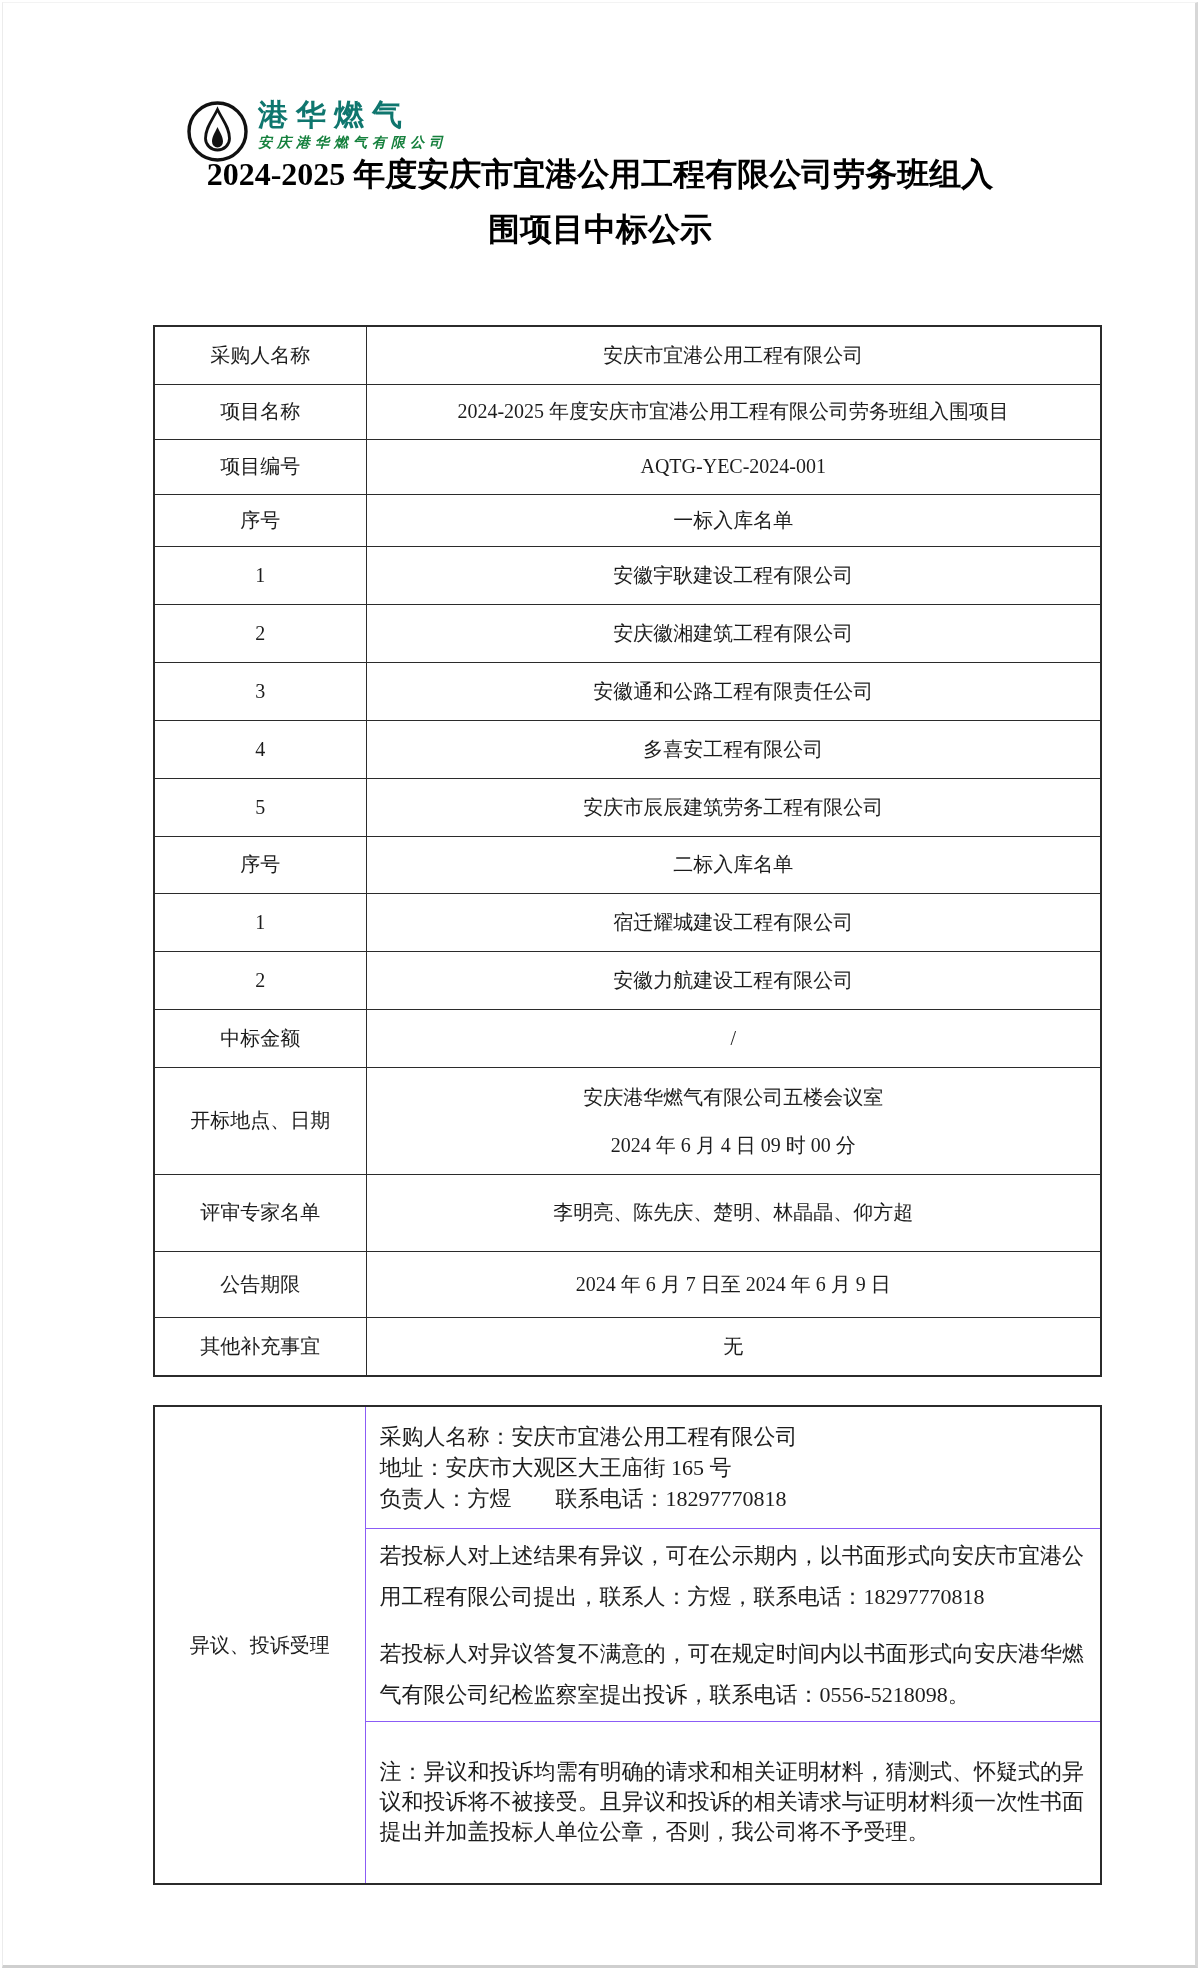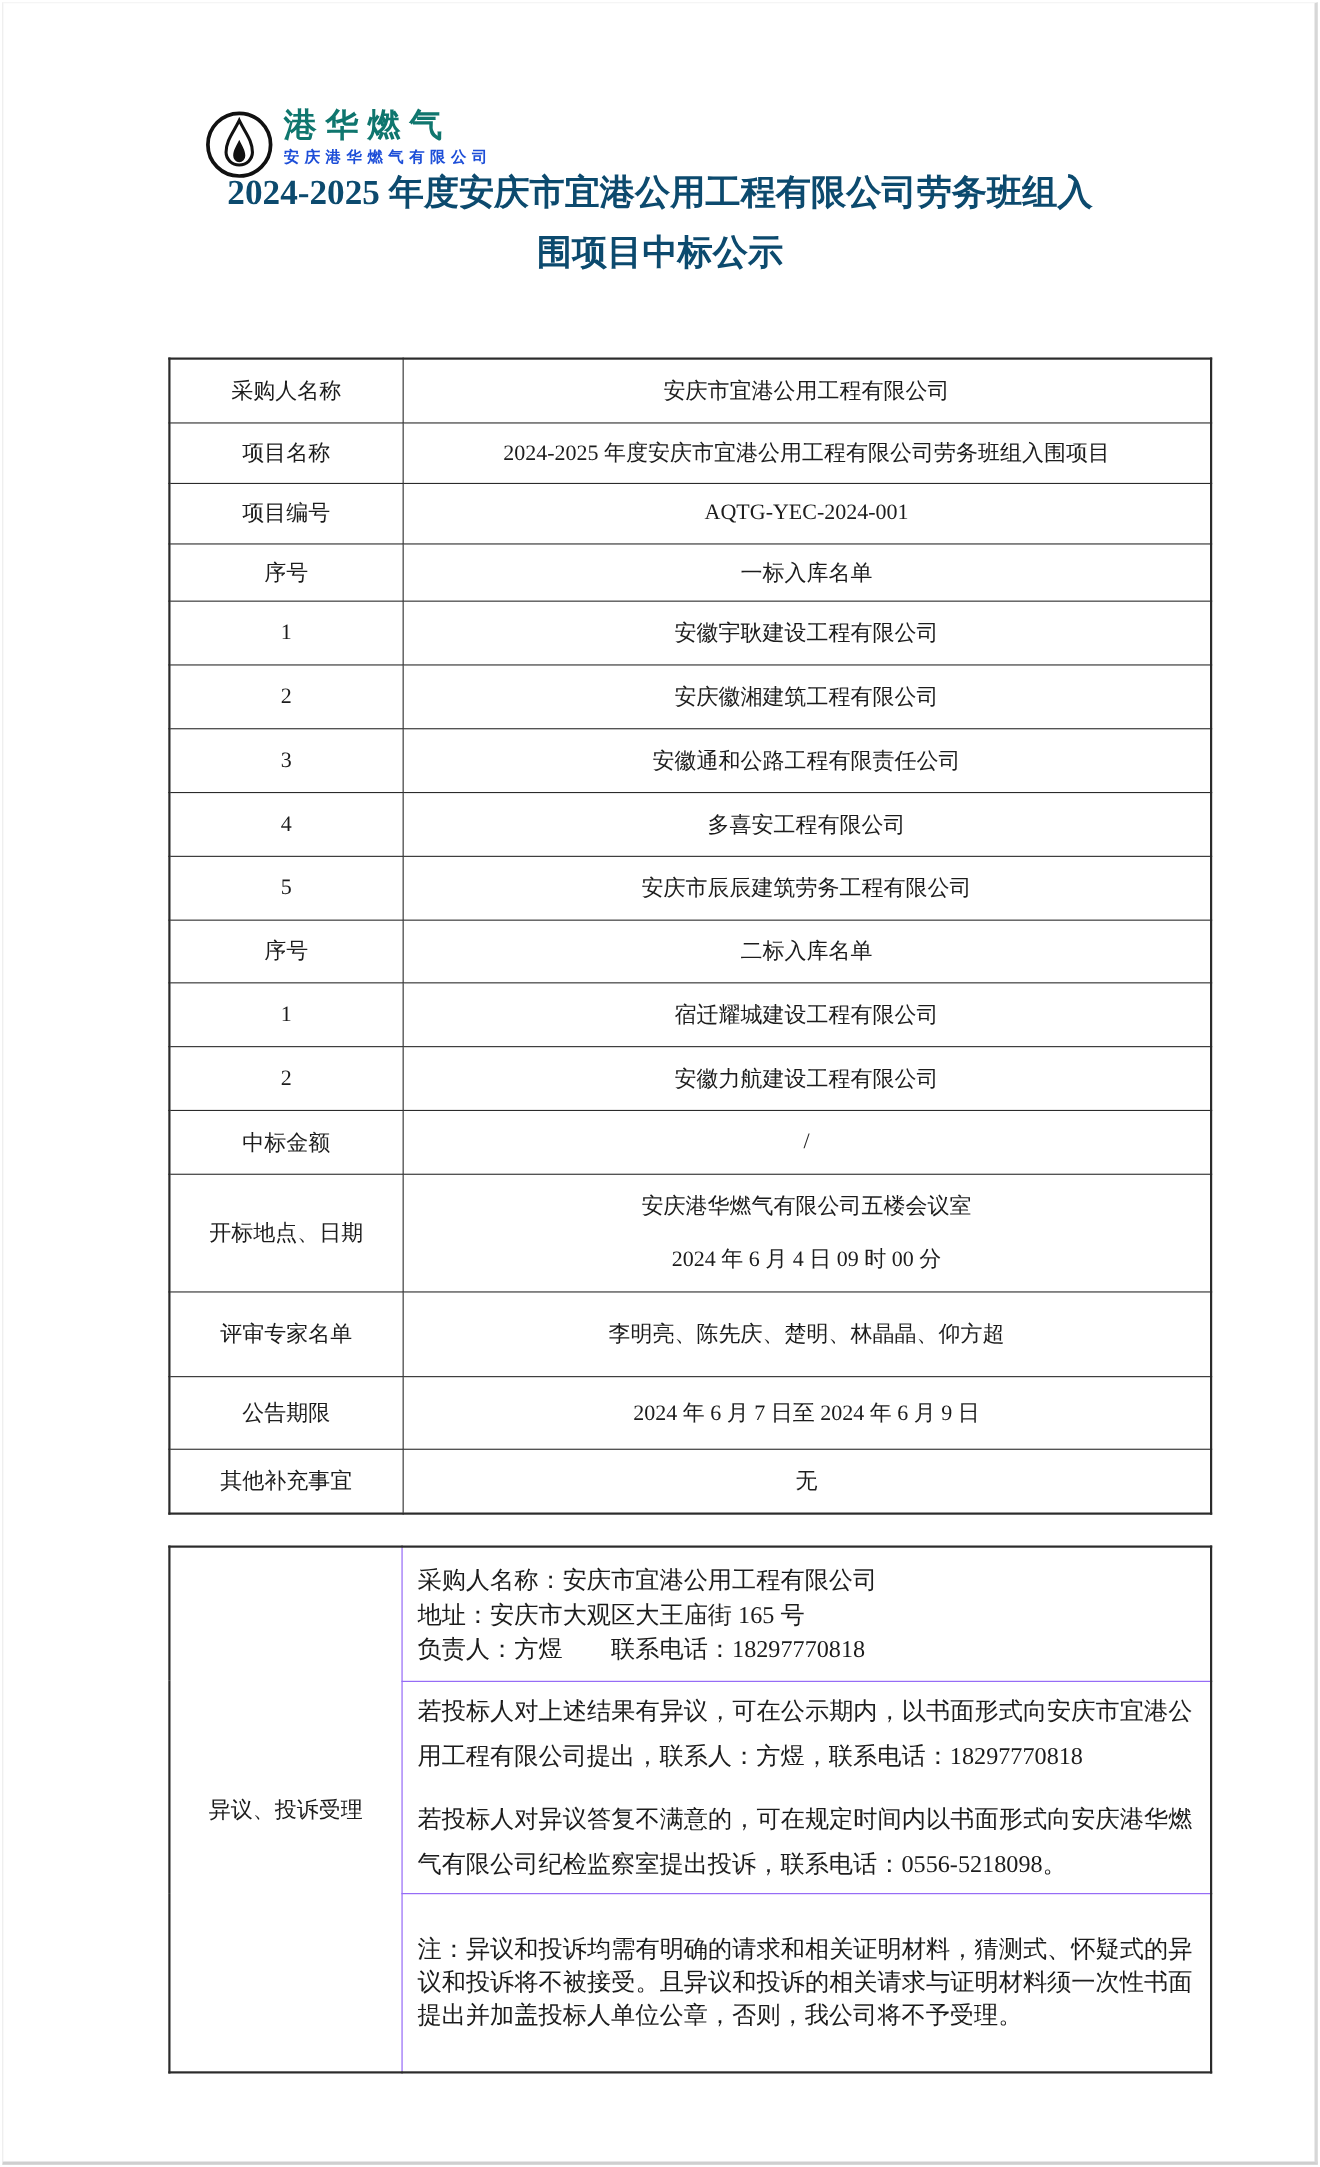--- a/index.html
+++ b/index.html
@@ -23,28 +23,28 @@
   .logo-icon { position:absolute; left:0; top:2px; width:63px; height:63px; }
   .logo-text { position:absolute; left:72px; top:0; white-space:nowrap; }
   .brand {
     font-family:"Liberation Sans","DejaVu Sans",sans-serif;
     font-weight:bold; font-size:30px; line-height:34px; letter-spacing:8px;
     color:#0f766e;
   }
   .brand-sub {
     font-family:"Liberation Sans","DejaVu Sans",sans-serif;
     font-weight:bold; font-size:14px; line-height:16px; letter-spacing:5px;
-    color:#1d4ed8; margin-top:2px;
+    color:#15803d; margin-top:2px;font-style:italic;
   }
 
   
   .doc-title {
     position:absolute; left:0; top:147px; width:1200px;
     text-align:center; font-size:32px; font-weight:bold;
-    line-height:55px; color:#0c4a6e;
+    line-height:55px; color:#000000;
   }
 
   
   table.main {
     position:absolute; left:153px; top:325px; width:947px;
     border-collapse:collapse; table-layout:fixed;
     border:2px solid #2b2b2b;
   }
   table.main td {
     border:1px solid #2b2b2b; text-align:center; vertical-align:middle;

